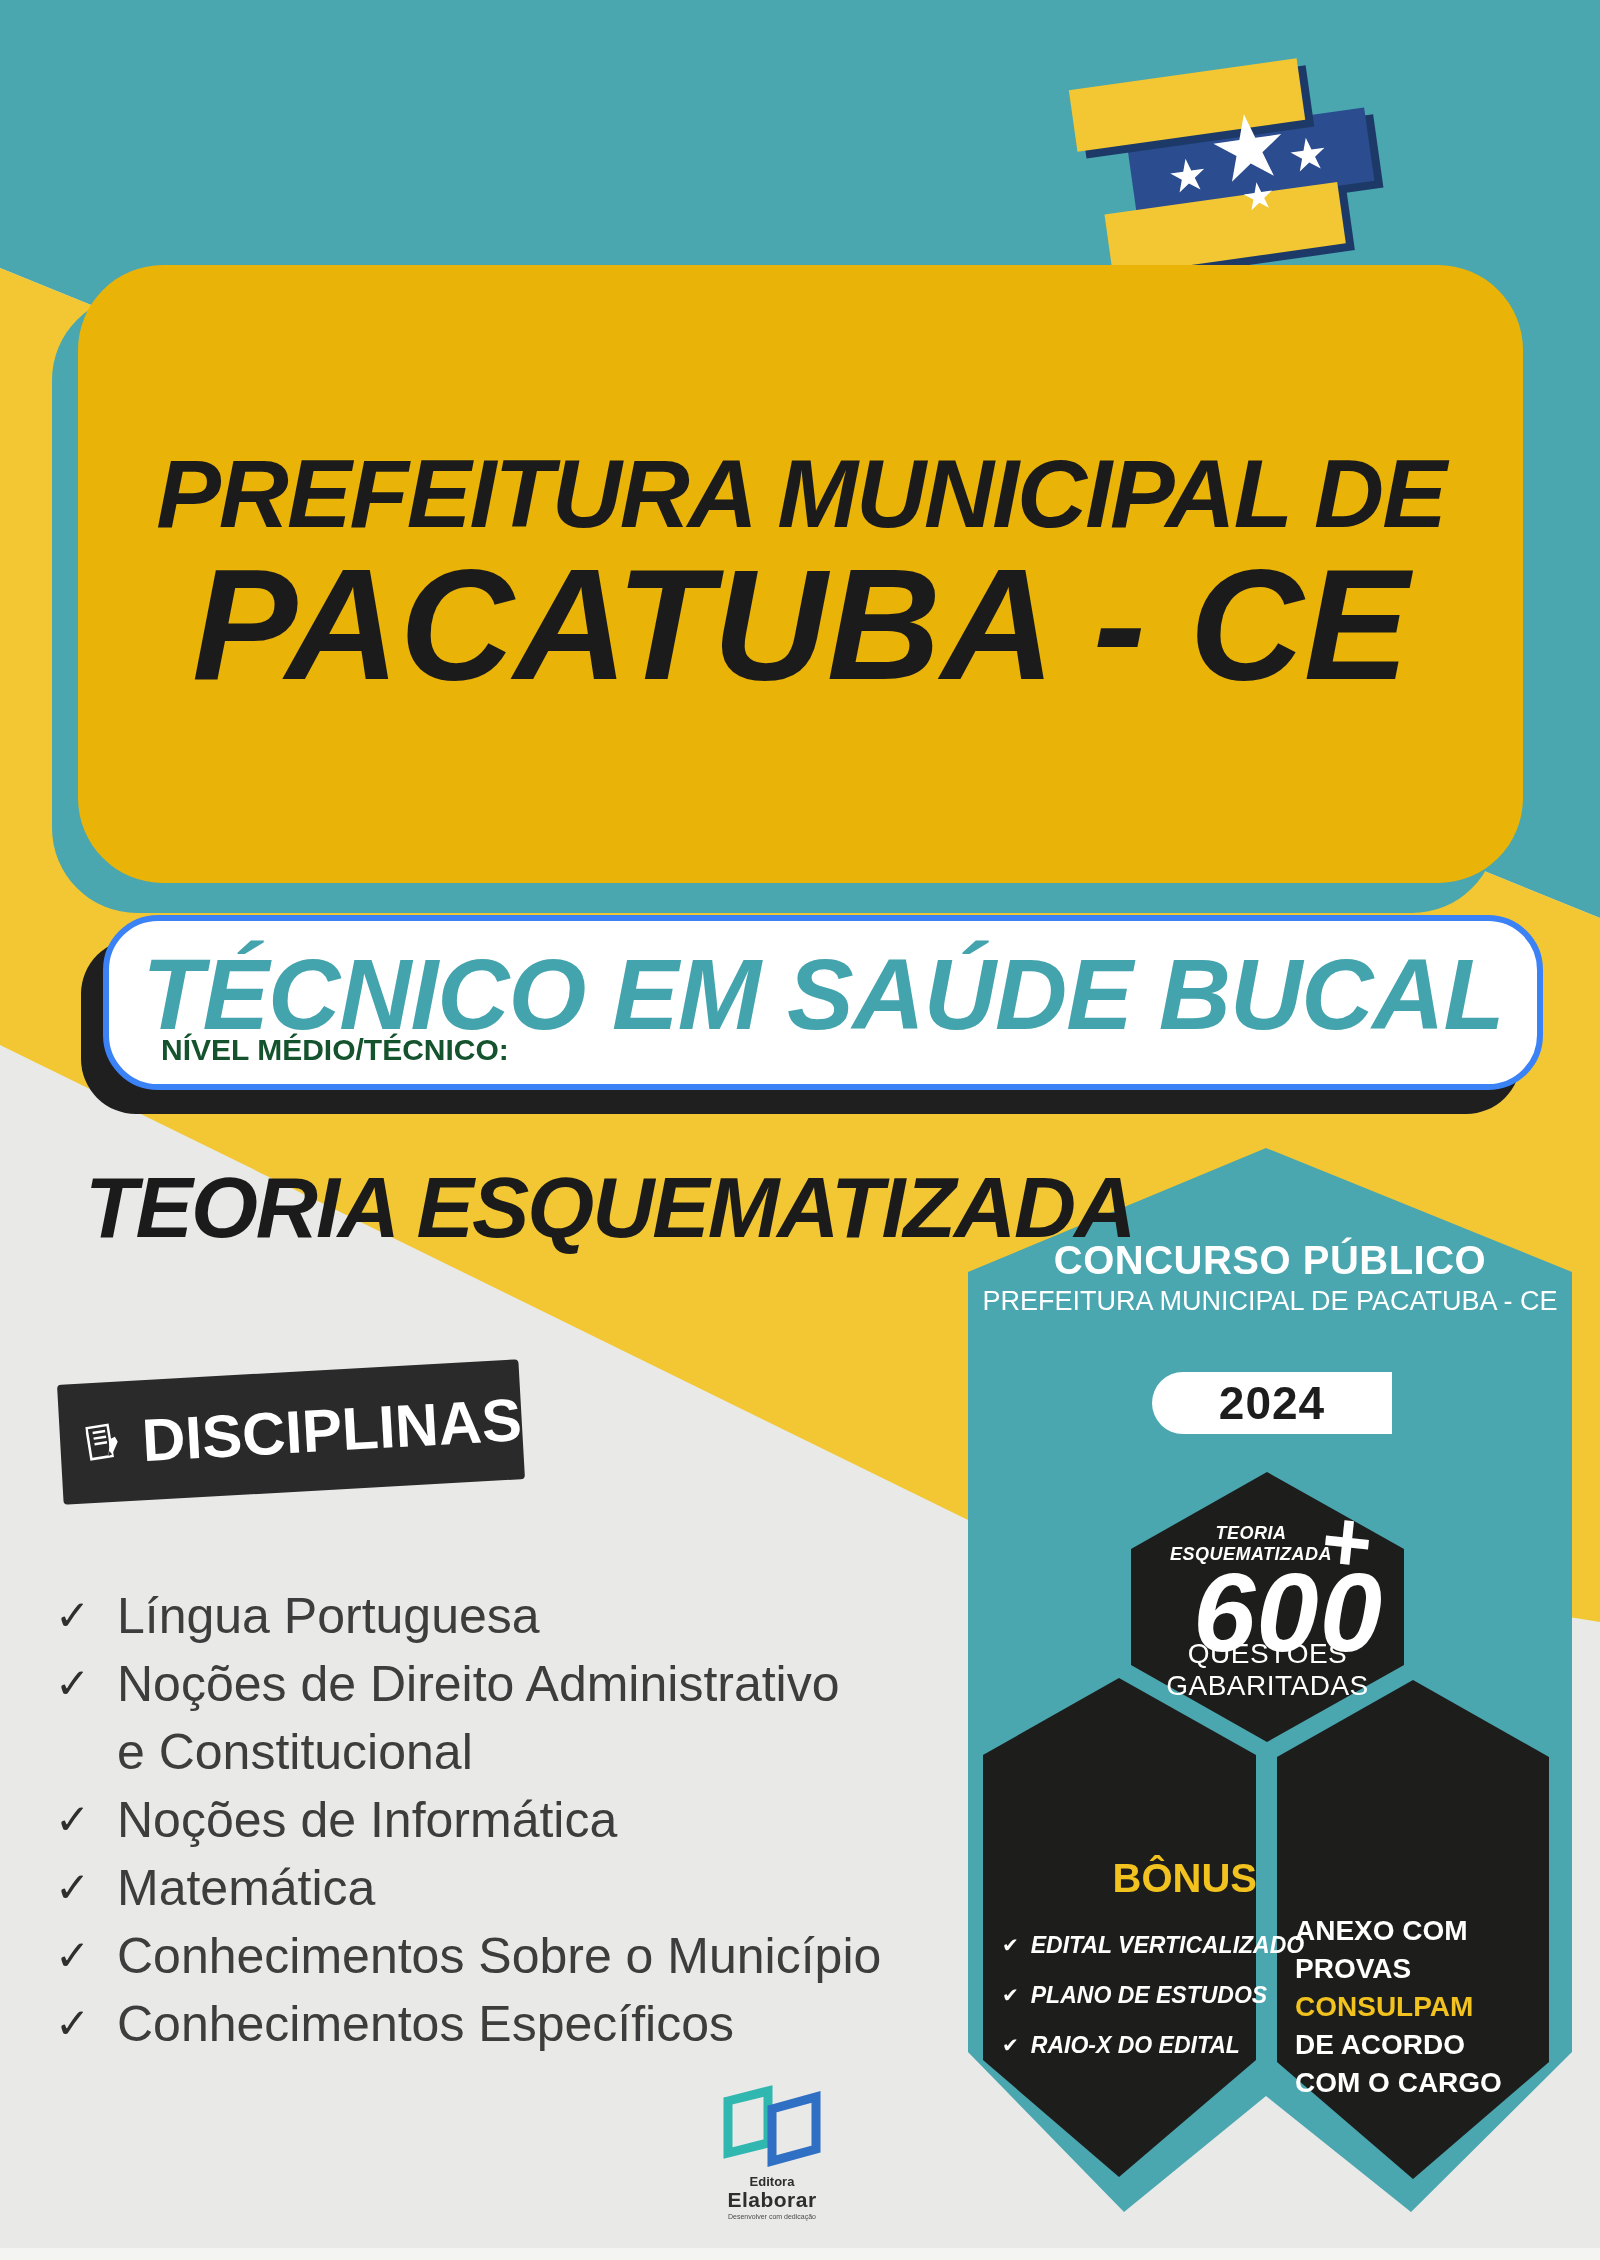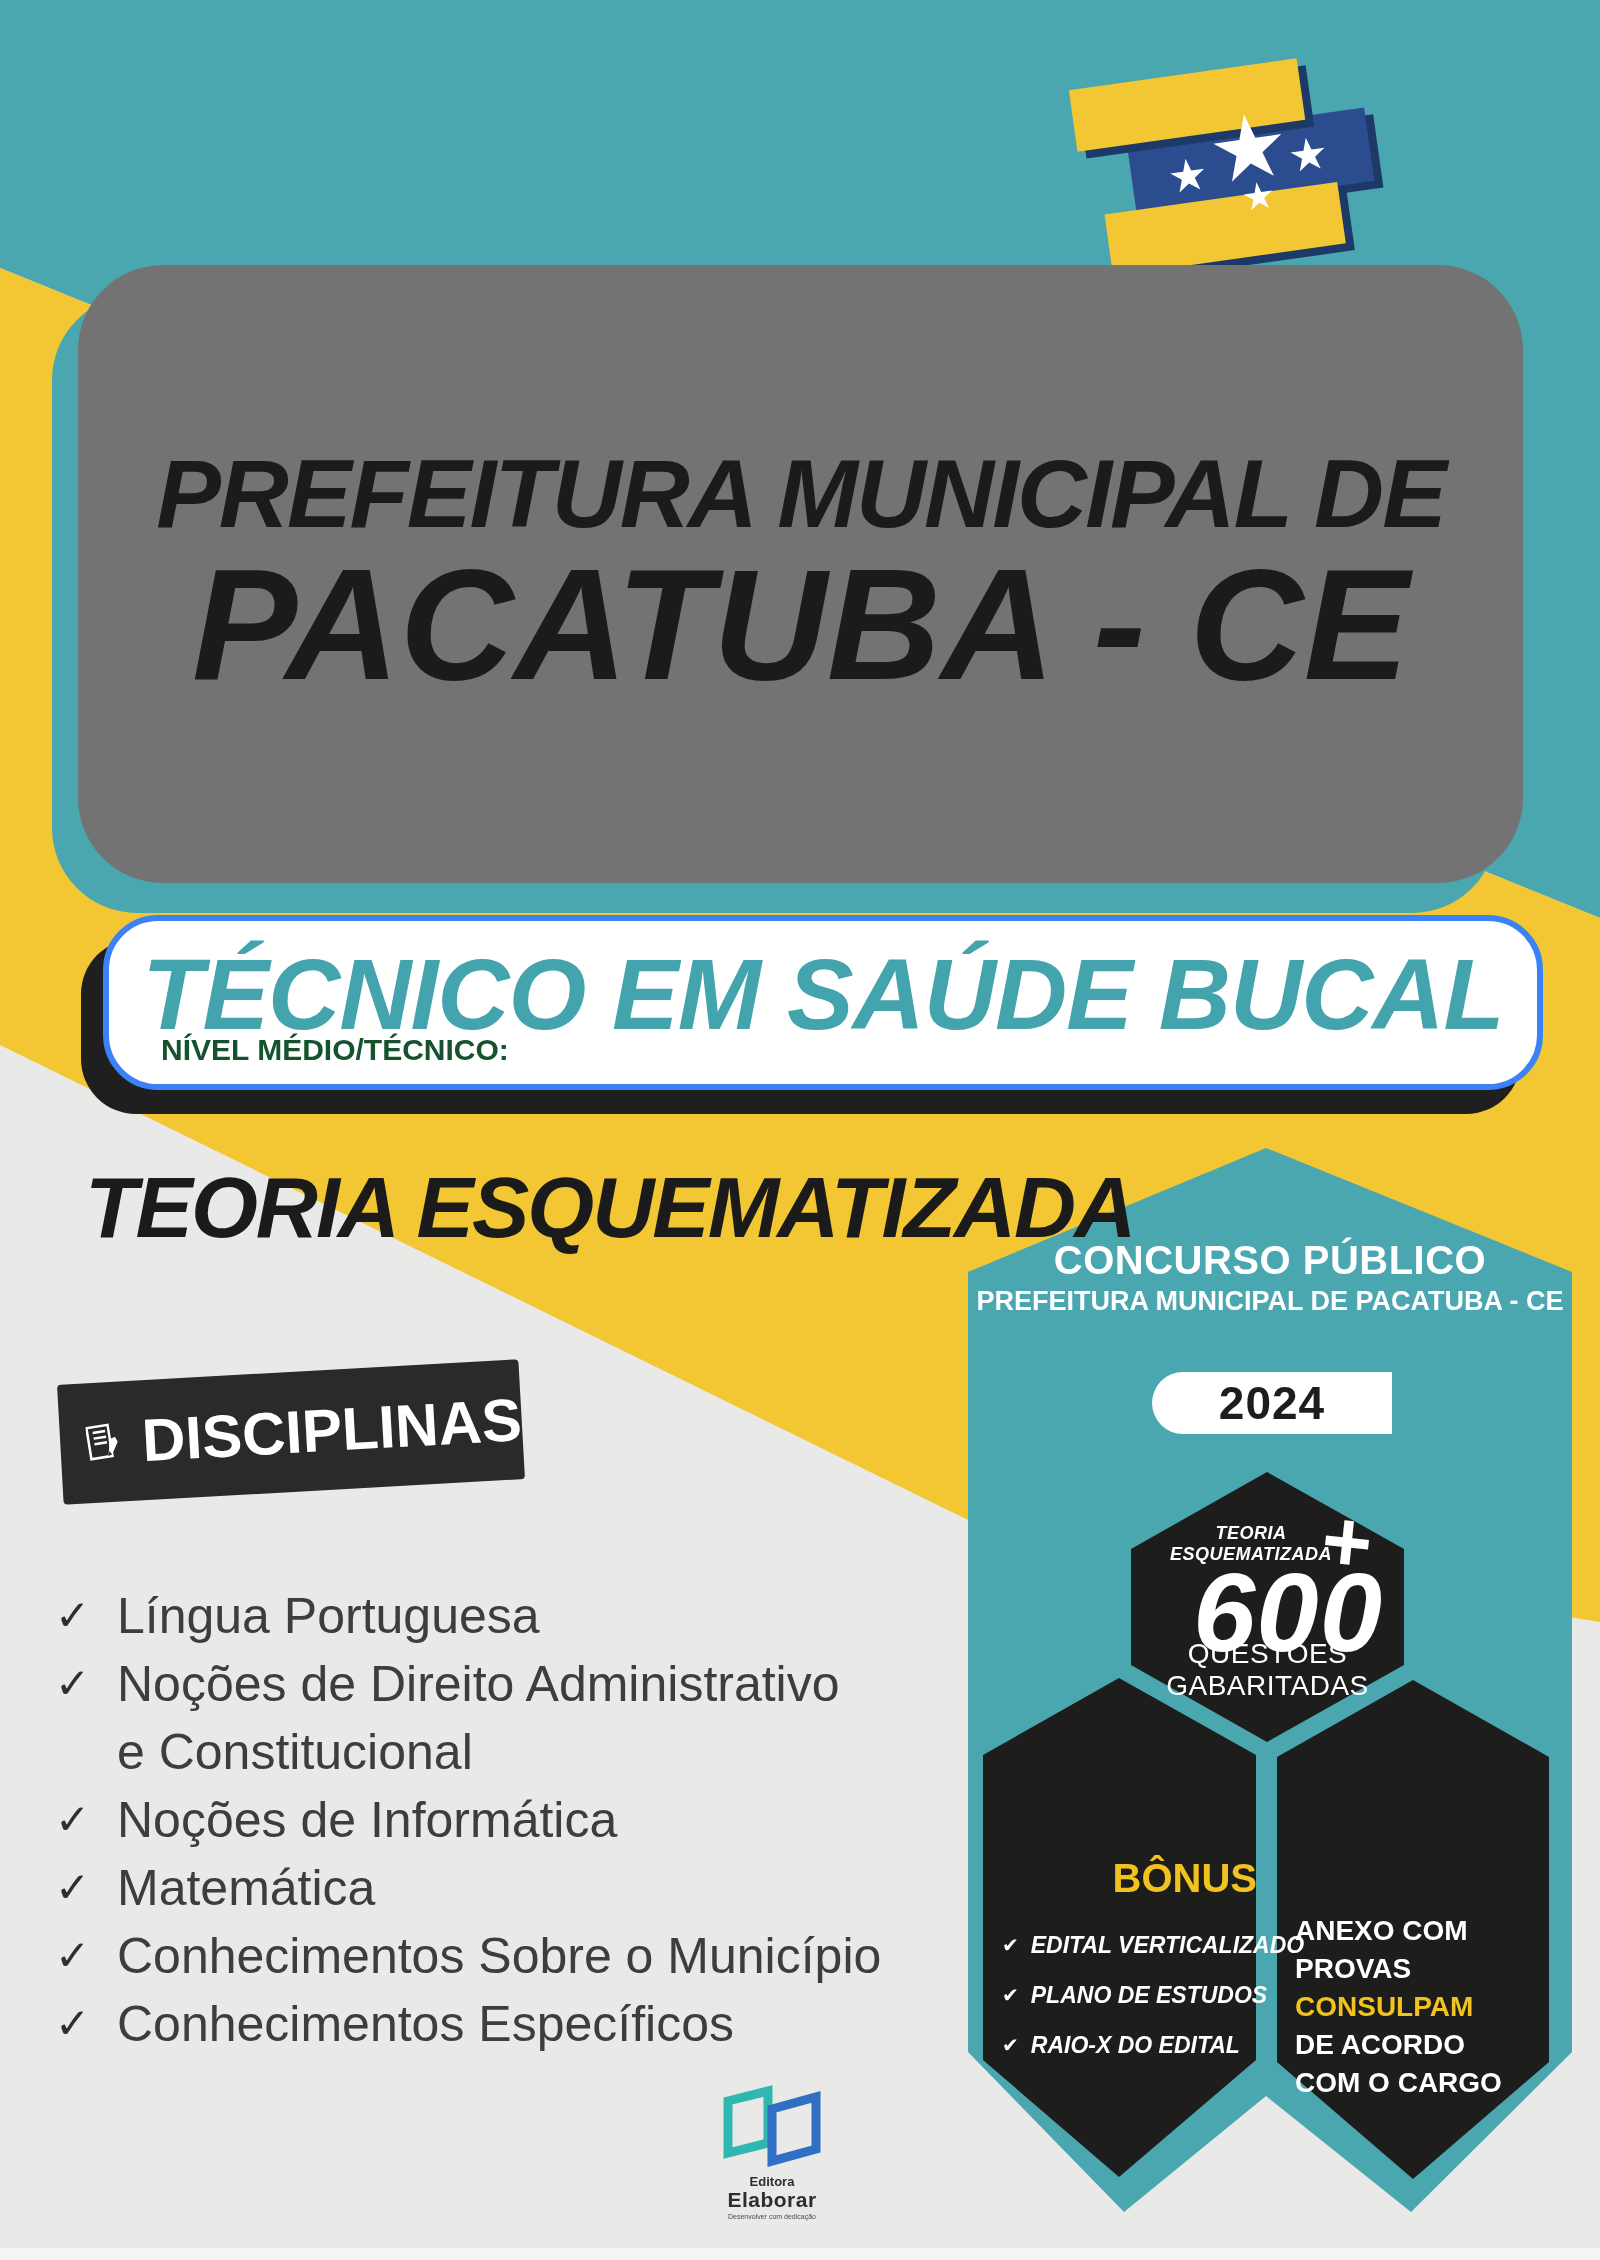--- a/index.html
+++ b/index.html
@@ -7,21 +7,21 @@
     position:relative;width:1600px;height:2260px;overflow:hidden;
     background:#E9E9E8;
     font-family:"Liberation Sans", sans-serif;
   }
   #bg{position:absolute;left:0;top:0;z-index:0;}
   .abs{position:absolute;}
   .preline{white-space:pre-line;}
 
   
   .box1{
-    left:78px;top:265px;width:1445px;height:618px;background:#737373;
+    left:78px;top:265px;width:1445px;height:618px;background:#eab308;
     border-radius:85px;box-shadow:-26px 30px 0 0 #4AA6AF;
     display:flex;flex-direction:column;align-items:center;justify-content:center;
     z-index:2;
   }
   .box1 .t1{font-size:97px;font-weight:bold;font-style:italic;color:#1b1b1b;letter-spacing:-2px;line-height:1.05;}
   .box1 .t2{font-size:158px;font-weight:bold;font-style:italic;color:#1b1b1b;letter-spacing:0px;line-height:1.02;}
   .box2{
     left:103px;top:915px;width:1440px;height:175px;background:#fff;
     border:6px solid #3b82f6;border-radius:55px;box-sizing:border-box;
     box-shadow:-22px 24px 0 0 #1f1f1f;z-index:2;
@@ -50,21 +50,21 @@
 
   
   .list{left:55px;top:1582px;z-index:2;color:#3d3d3d;font-size:50px;line-height:68px;}
   .list .row{display:flex;align-items:flex-start;}
   .list .chk{width:62px;font-size:42px;color:#2f2f2f;flex:none;}
   .list .txt{white-space:pre-line;}
 
   
   .bw{left:968px;width:604px;text-align:center;color:#fff;z-index:2;}
   .concurso{top:1238px;font-size:40px;font-weight:bold;letter-spacing:0.5px;}
-  .sub1{top:1286px;font-size:27px;font-weight:bold;}
+  .sub1{top:1286px;font-size:27px;font-weight:normal;}
   .sub2{top:1319px;font-size:27px;font-weight:bold;}
   .pill{
     left:1152px;top:1372px;width:240px;height:62px;background:#fff;
     border-radius:31px 0 0 31px;z-index:2;display:flex;align-items:center;justify-content:center;
   }
   .pill span{font-size:46px;font-weight:bold;color:#1d1d1d;letter-spacing:1px;}
 
   .hexc{z-index:2;color:#fff;text-align:center;}
   .h600-top{left:1136px;top:1523px;width:230px;font-size:18px;font-weight:bold;font-style:italic;letter-spacing:0.5px;}
   .h600-plus{left:1322px;top:1492px;font-size:86px;font-weight:bold;transform:rotate(6deg);z-index:2;color:#fff;}

